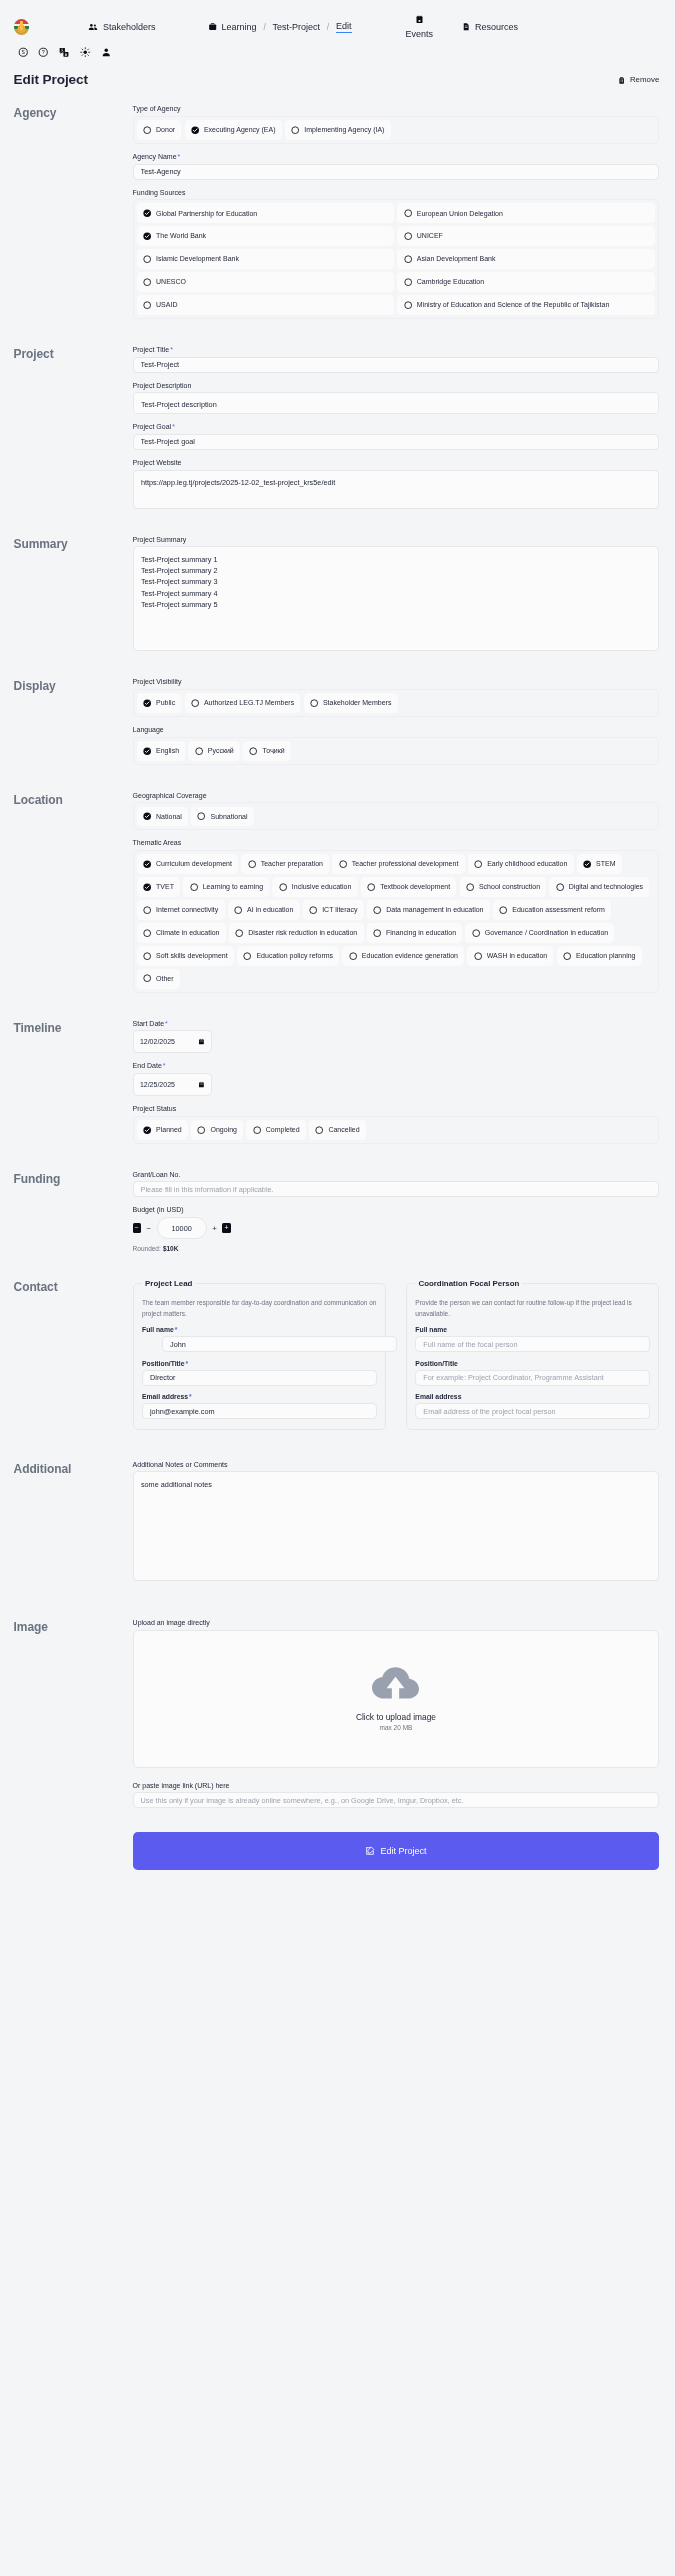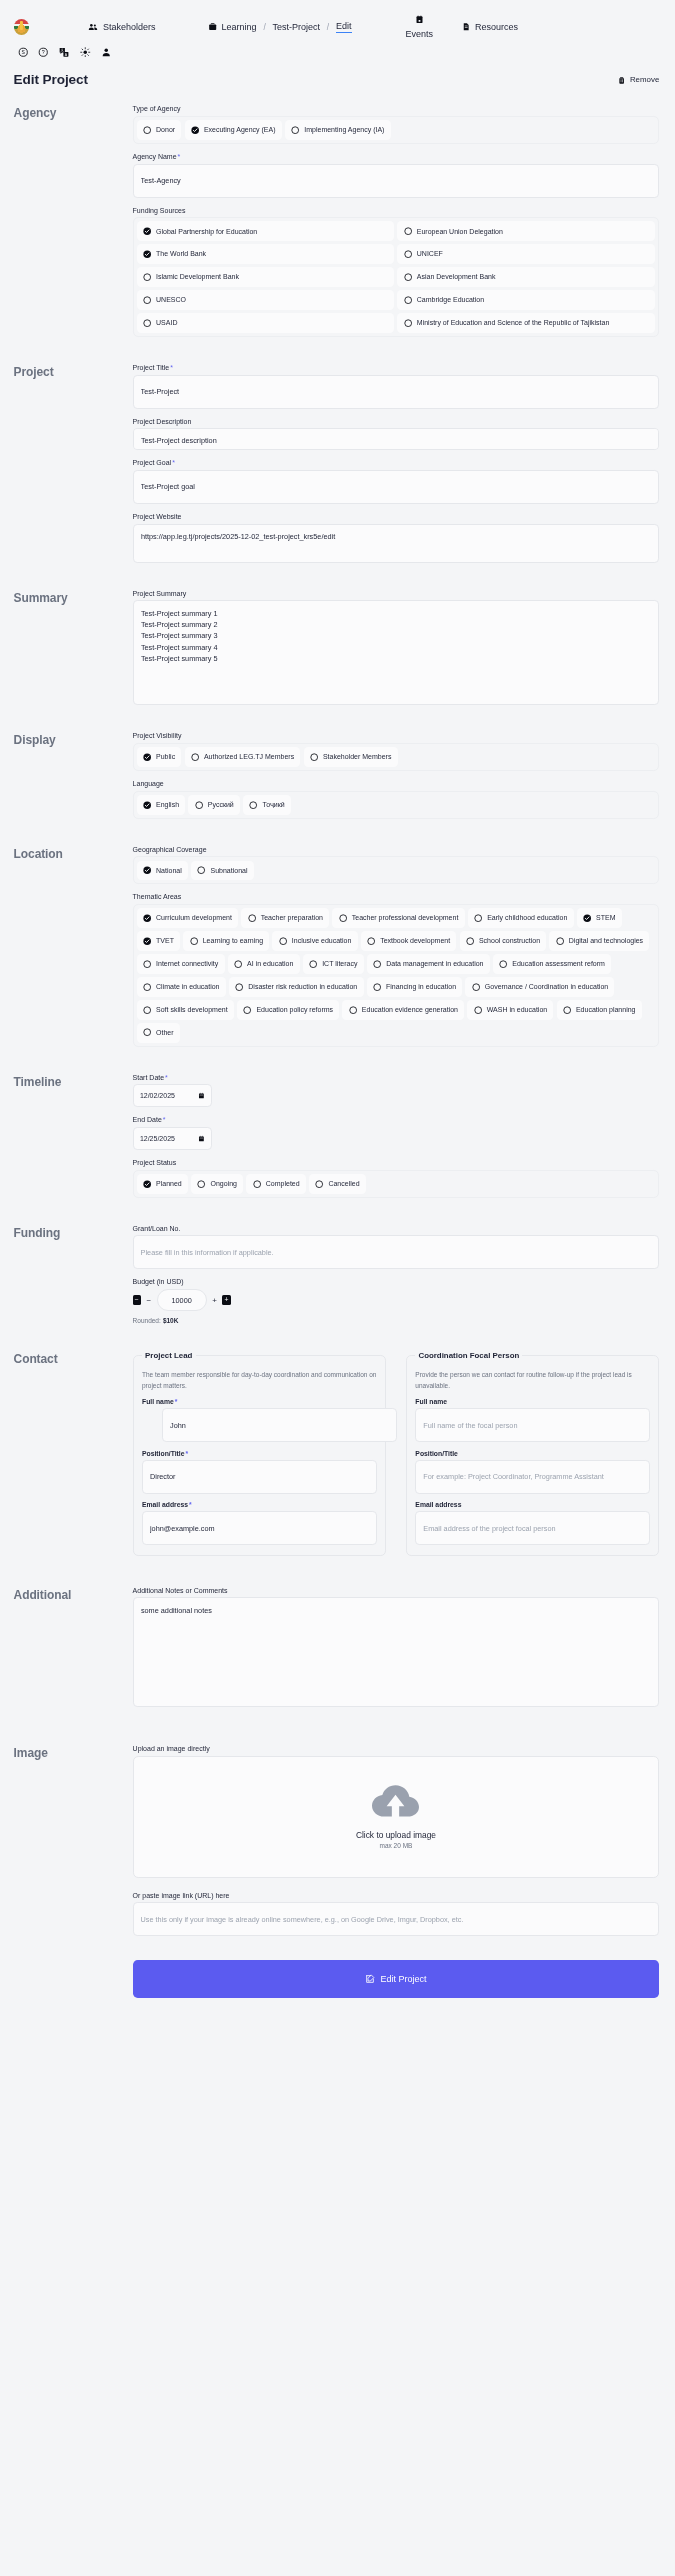--- a/index.html
+++ b/index.html
@@ -89,21 +89,21 @@
     background:#fbfbfc;
     border:0.5px solid #e5e7eb;
     border-radius:4.2px;
     font-family:"Liberation Sans", sans-serif;
     font-size:7.3px;
     color:#1e2235;
     padding:6.3px 7.3px;
     outline:none;
     display:block;
   }
-  .input { height:34px;padding-left:7px; }
+  .input { height:16px;padding-left:7px; }
   .input::placeholder, .textarea::placeholder { color:#9ca3af; }
   .textarea { resize:none; line-height:1.55; }
   .ta-desc { height:22px; padding:5.8px 7.3px; }
   .ta-web  { height:39px; }
   .ta-sum  { height:105px; }
   .ta-notes{ height:110px; }
 
   
   .optgroup {
     background:#f4f5f7;
@@ -162,21 +162,21 @@
   fieldset.card > legend {
     font-size:7.9px; font-weight:bold; padding:0 3.1px; color:#1e2235;
   }
   .hint { font-size:6.5px; color:#6b7280; line-height:1.6; margin:3.1px 0 7.3px 0; }
   .sublabel { font-size:6.8px; font-weight:bold; color:#1e2235; margin-bottom:3.1px; display:block; }
 
   
   .dropzone {
     border:0.5px solid #e5e7eb; border-radius:5.2px;
     background:#fbfbfc;
-    height:122px;
+    height:138px;
     display:flex; flex-direction:column; align-items:center; justify-content:center;
     gap:2.1px; cursor:pointer;
   }
   .dz-title { font-size:8.4px; color:#1e2235; margin-top:7.3px; }
   .dz-sub { font-size:6.5px; color:#6b7280; }
 
   .submit {
     width:100%; height:38px; margin-top:24px; margin-bottom:20px;
     background:#5b5bf0; border:none; border-radius:4.7px;
     color:#fff; font-size:9px; font-family:"Liberation Sans", sans-serif;

